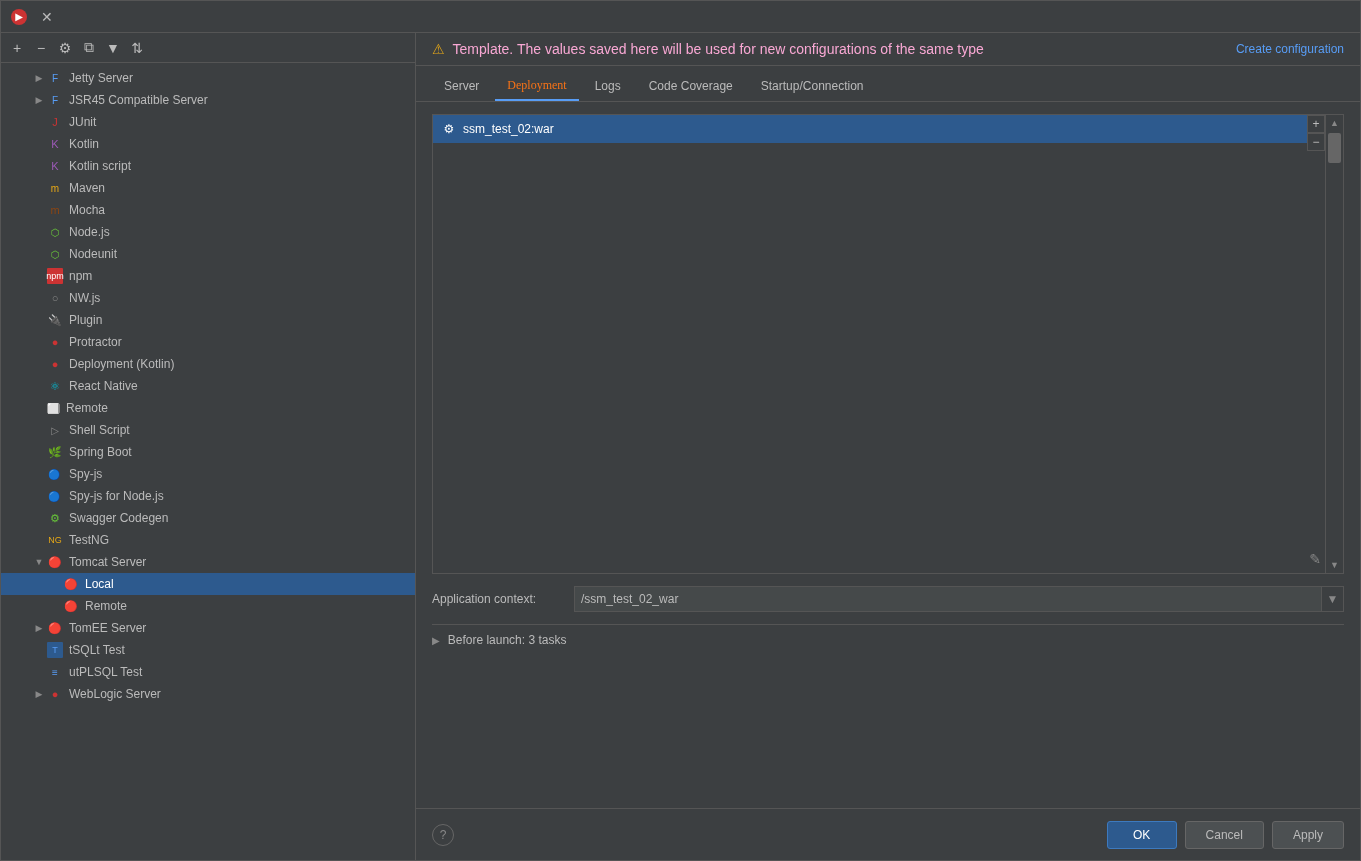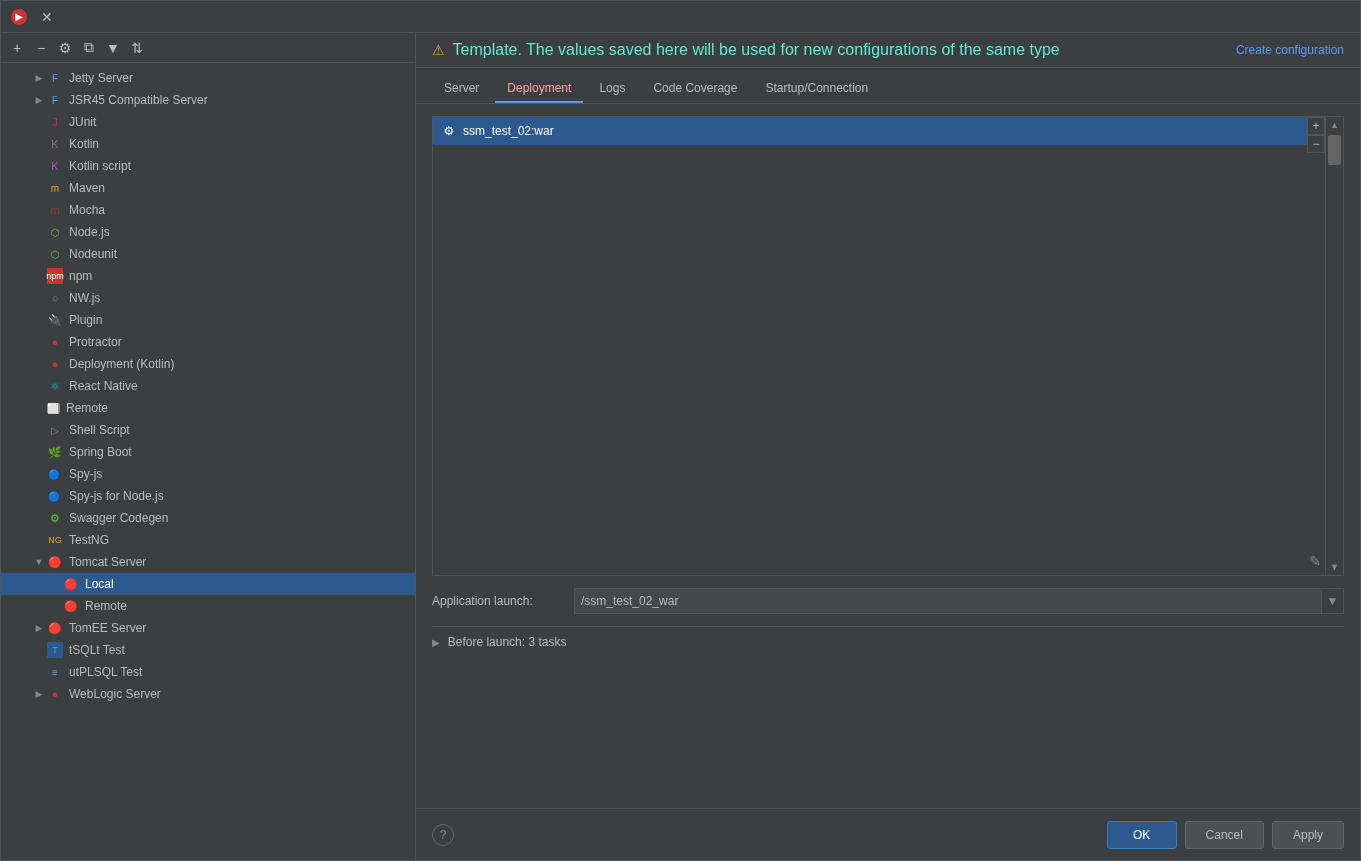--- a/index.html
+++ b/index.html
@@ -161,22 +161,22 @@
       gap: 8px;
     }
 
     .warning-icon {
       color: #e6a817;
       font-size: 14px;
     }
 
     .warning-text {
       flex: 1;
-      font-size: 16px;
-      color: #5eead4;
+      font-size: 14px;
+      color: #f9a8d4;
     }
 
     .create-link {
       color: #589df6;
       cursor: pointer;
       font-size: 12px;
     }
 
     .tabs-bar {
       display: flex;
@@ -189,22 +189,23 @@
     .tab {
       padding: 6px 12px;
       cursor: pointer;
       color: #bbbbbb;
       font-size: 12px;
       border-bottom: 2px solid transparent;
       margin-right: 4px;
     }
 
     .tab.active {
-      color: #fca5a5;
+      color: #f97316;
       border-bottom: 2px solid #589df6;
+      font-family: Liberation Serif, serif;
     }
 
     .panel-content {
       flex: 1;
       display: flex;
       flex-direction: column;
       padding: 12px 16px;
       overflow: hidden;
     }
 
@@ -621,21 +622,21 @@
           <div style="position:absolute; right:0; top:0; bottom:0; width:18px; background:#3c3f41; border-left:1px solid #555; display:flex; flex-direction:column;">
             <div style="height:16px; display:flex; align-items:center; justify-content:center; color:#888; font-size:9px; cursor:pointer;">▲</div>
             <div style="flex:1; background:#3c3f41;">
               <div style="height:30px; background:#666; border-radius:2px; margin:2px;"></div>
             </div>
             <div style="height:16px; display:flex; align-items:center; justify-content:center; color:#888; font-size:9px; cursor:pointer;">▼</div>
           </div>
         </div>
 
         <div class="app-context-row">
-          <span class="app-context-label">Application launch:</span>
+          <span class="app-context-label">Application context:</span>
           <div class="app-context-input" style="position:relative; display:flex; flex:1;">
             <span>/ssm_test_02_war</span>
             <div class="app-context-dropdown">▼</div>
           </div>
         </div>
 
         <div class="before-launch">
           <span class="before-launch-arrow">▶</span>
           <span class="before-launch-text">Before launch: 3 tasks</span>
         </div>

